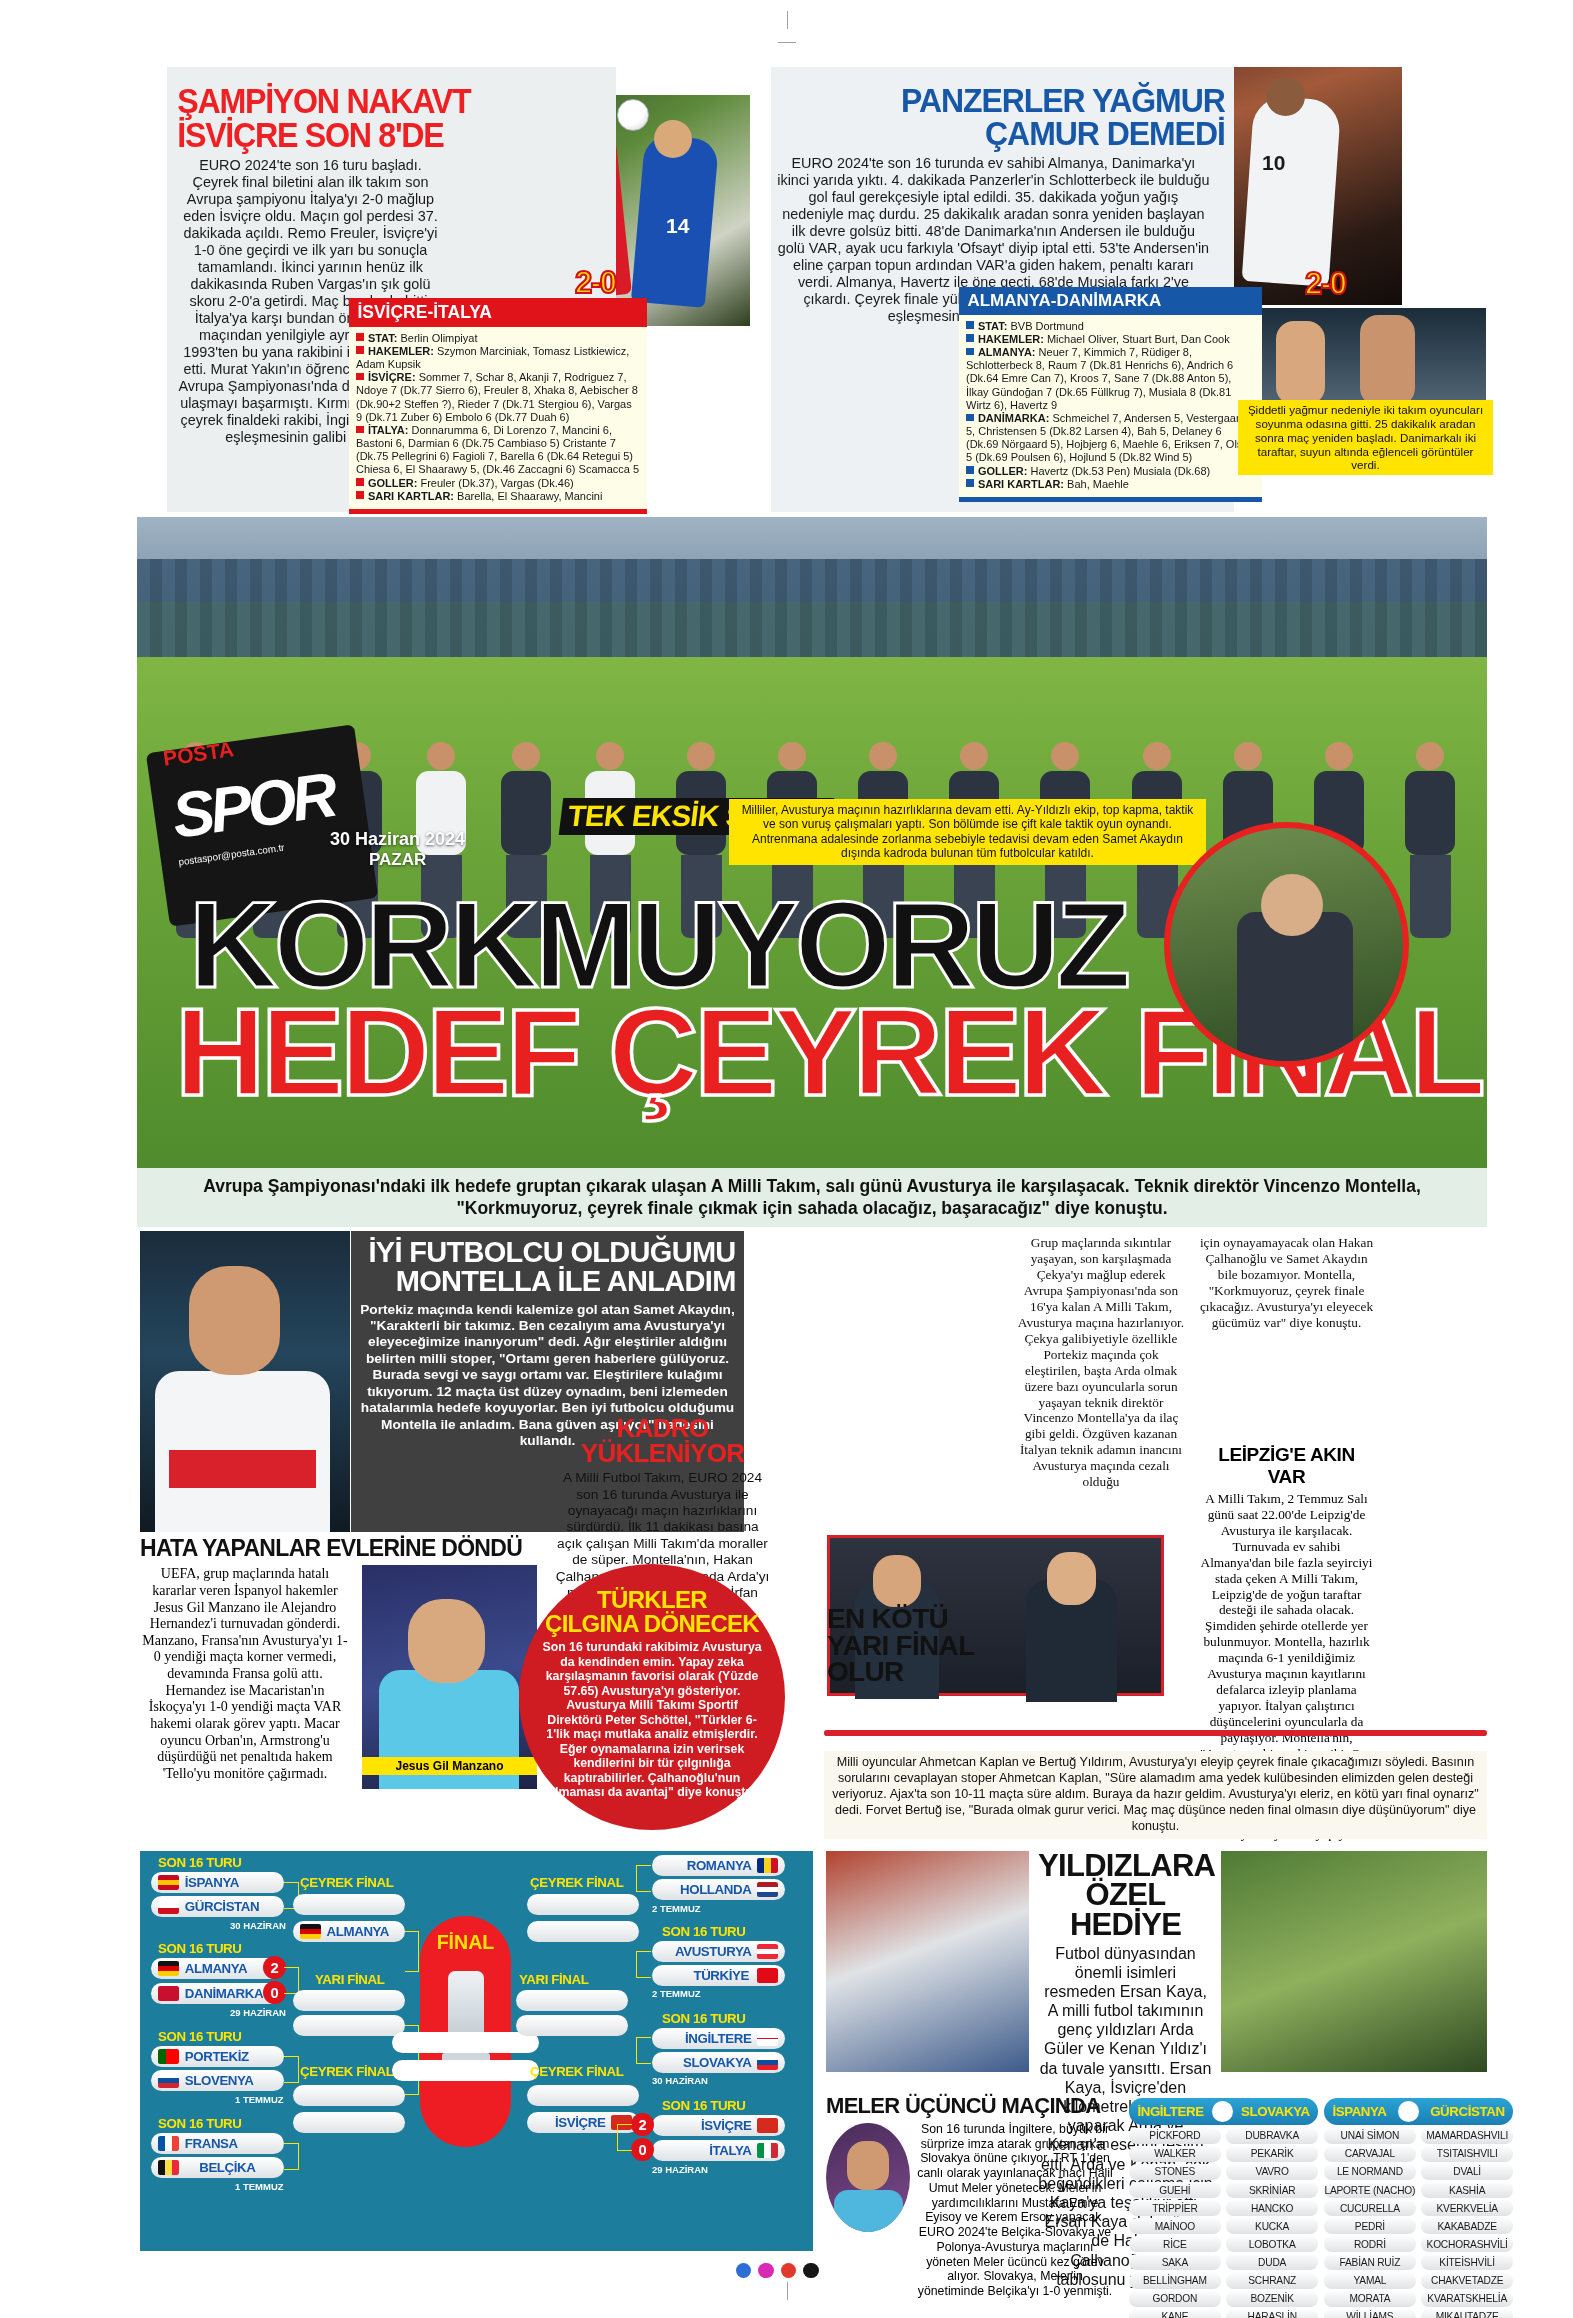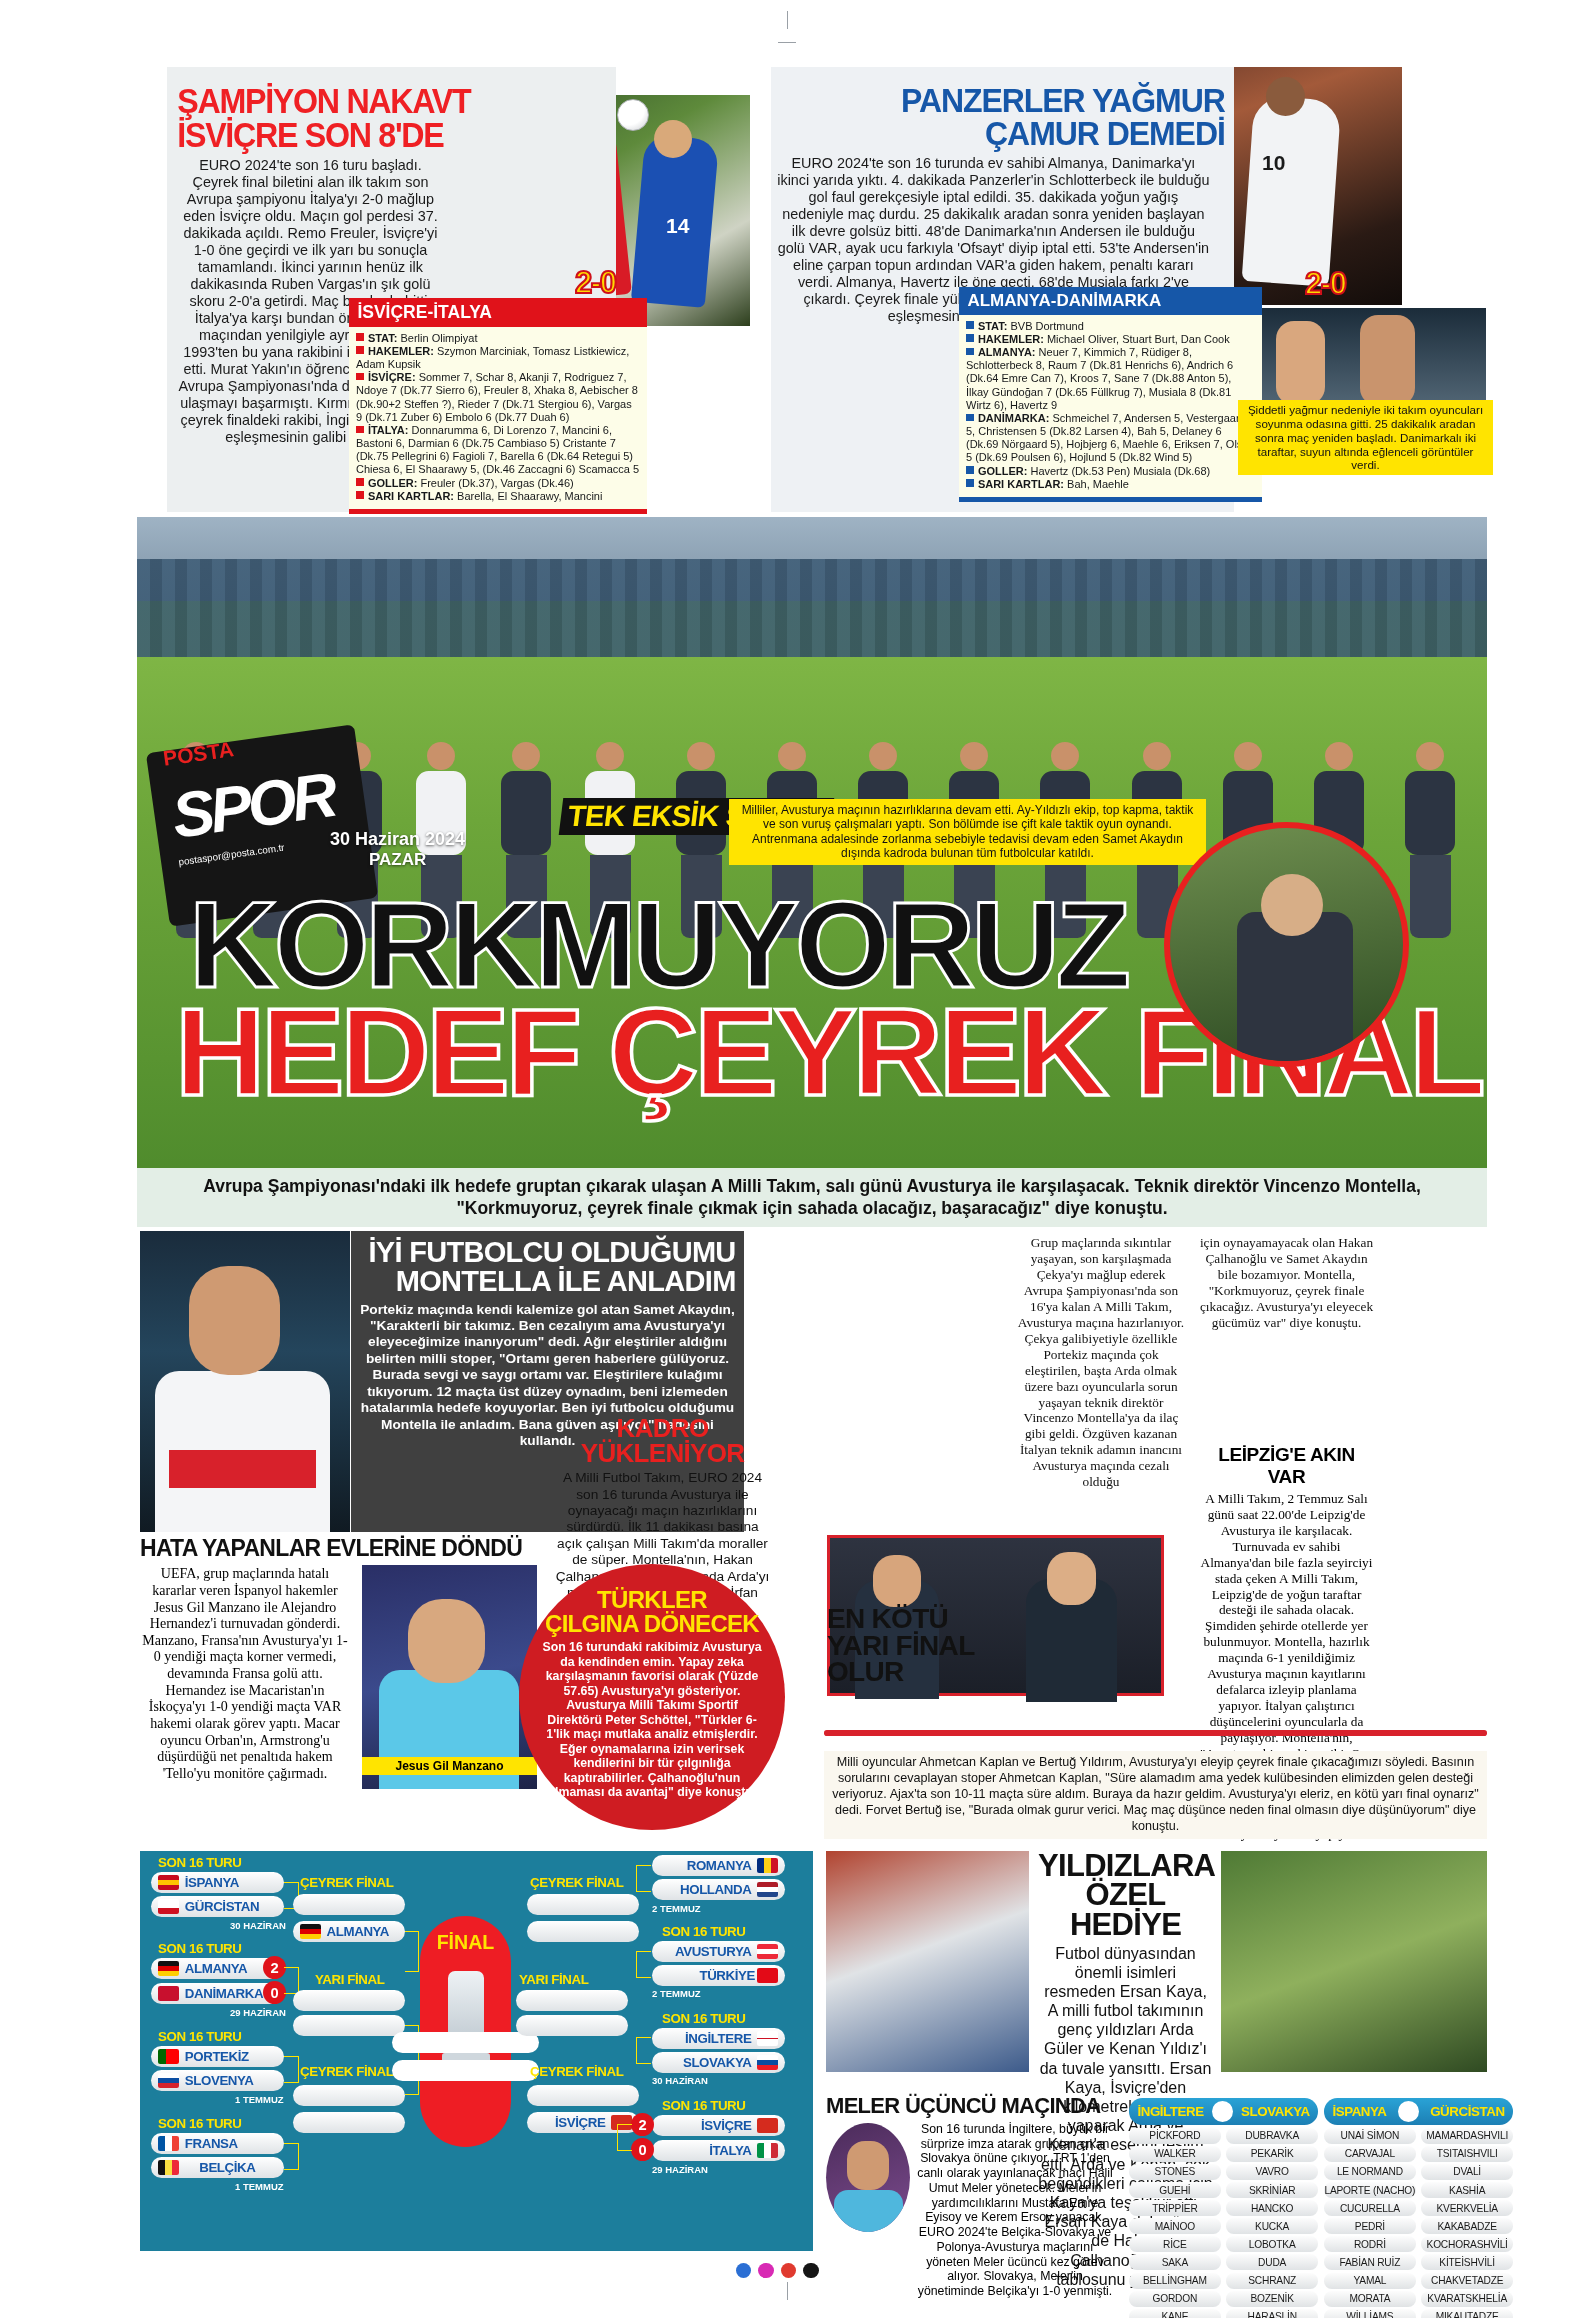--- a/index.html
+++ b/index.html
@@ -566,21 +566,21 @@
       </div>
     <div class="bk-date" style="left:512px; top:52px;">2 TEMMUZ</div>
     <div class="bk-line l" style="left:496px; top:14px; width:15.4px; height:27px;"></div>
 
     <div class="bk-label" style="left:522px; top:73px;">SON 16 TURU</div>
     <div class="bk-team" style="left:512px; top:90px; width:133px; justify-content:flex-end;">
         <span style="margin-right:5.6px">AVUSTURYA</span>
         <span class="flag" style="background:linear-gradient(180deg,#ed2939 33%,#fff 33% 66%,#ed2939 66%)"></span>
       </div>
     <div class="bk-team" style="left:512px; top:114px; width:133px; justify-content:flex-end;">
-        <span style="margin-right:2px">TÜRKİYE</span>
+        <span style="margin-right:8px">TÜRKİYE</span>
         <span class="flag" style="background:#e30a17"></span>
       </div>
     <div class="bk-date" style="left:512px; top:137px;">2 TEMMUZ</div>
     <div class="bk-line l" style="left:496px; top:100px; width:15.4px; height:27px;"></div>
 
     <div class="bk-label" style="left:522px; top:160px;">SON 16 TURU</div>
     <div class="bk-team" style="left:512px; top:177px; width:133px; justify-content:flex-end;">
         <span style="margin-right:5.6px">İNGİLTERE</span>
         <span class="flag" style="background:linear-gradient(180deg,#fff 45%,#ce1124 45% 55%,#fff 55%)"></span>
       </div>

